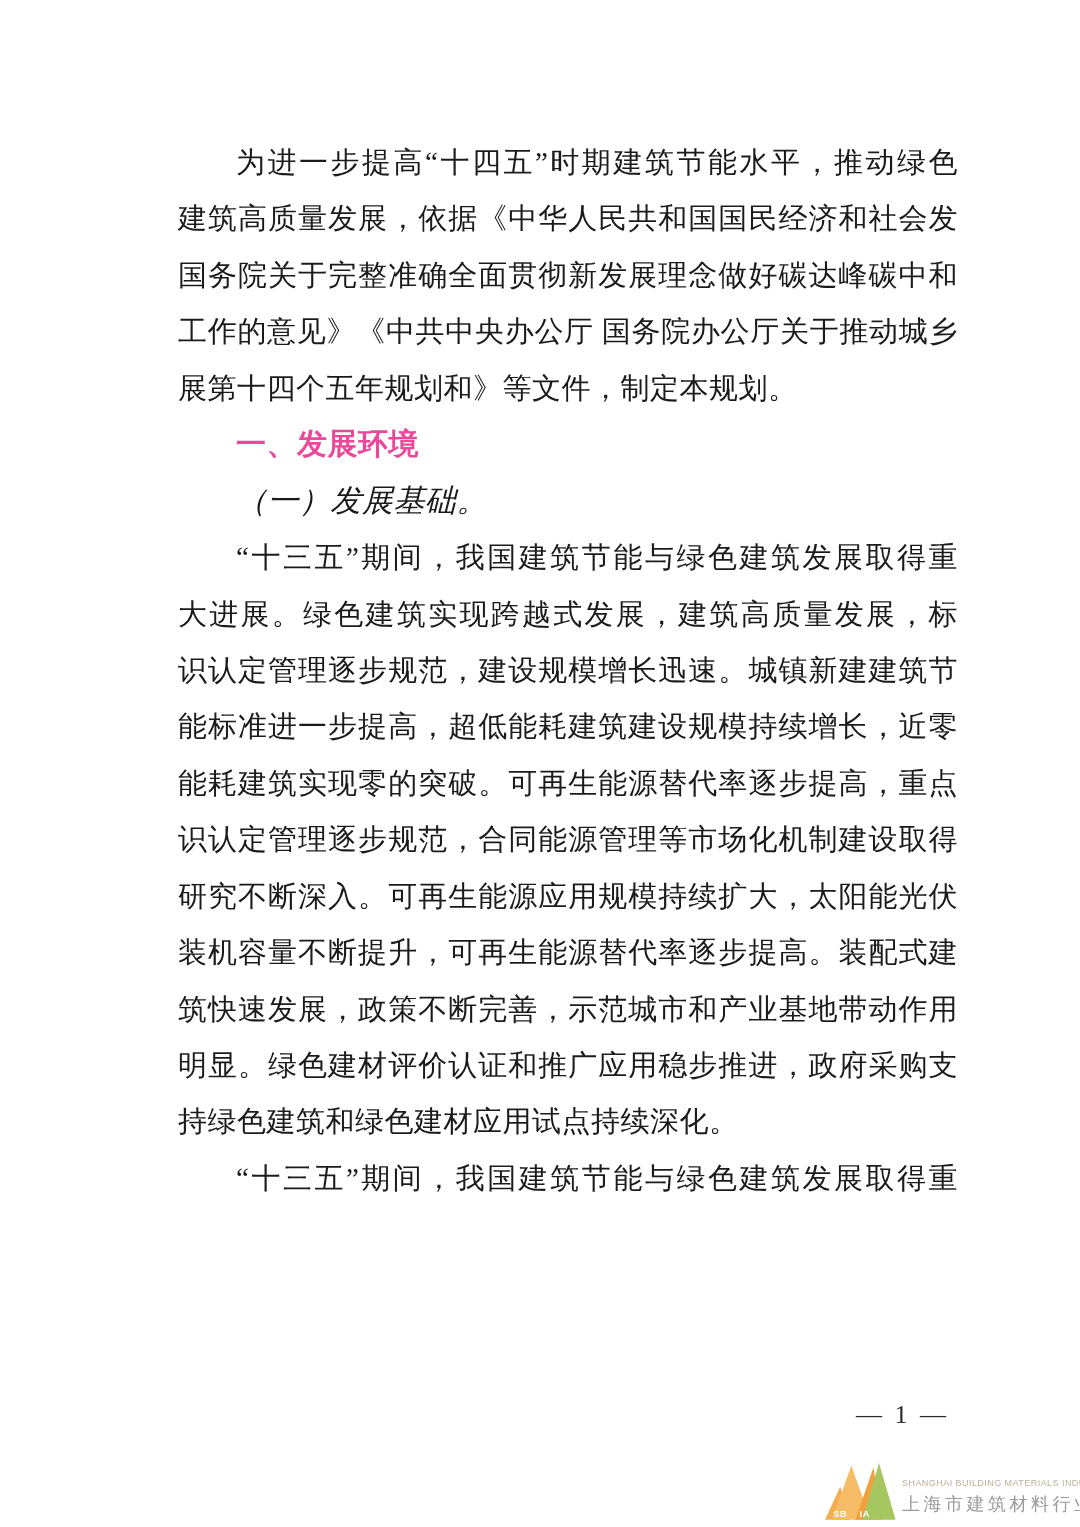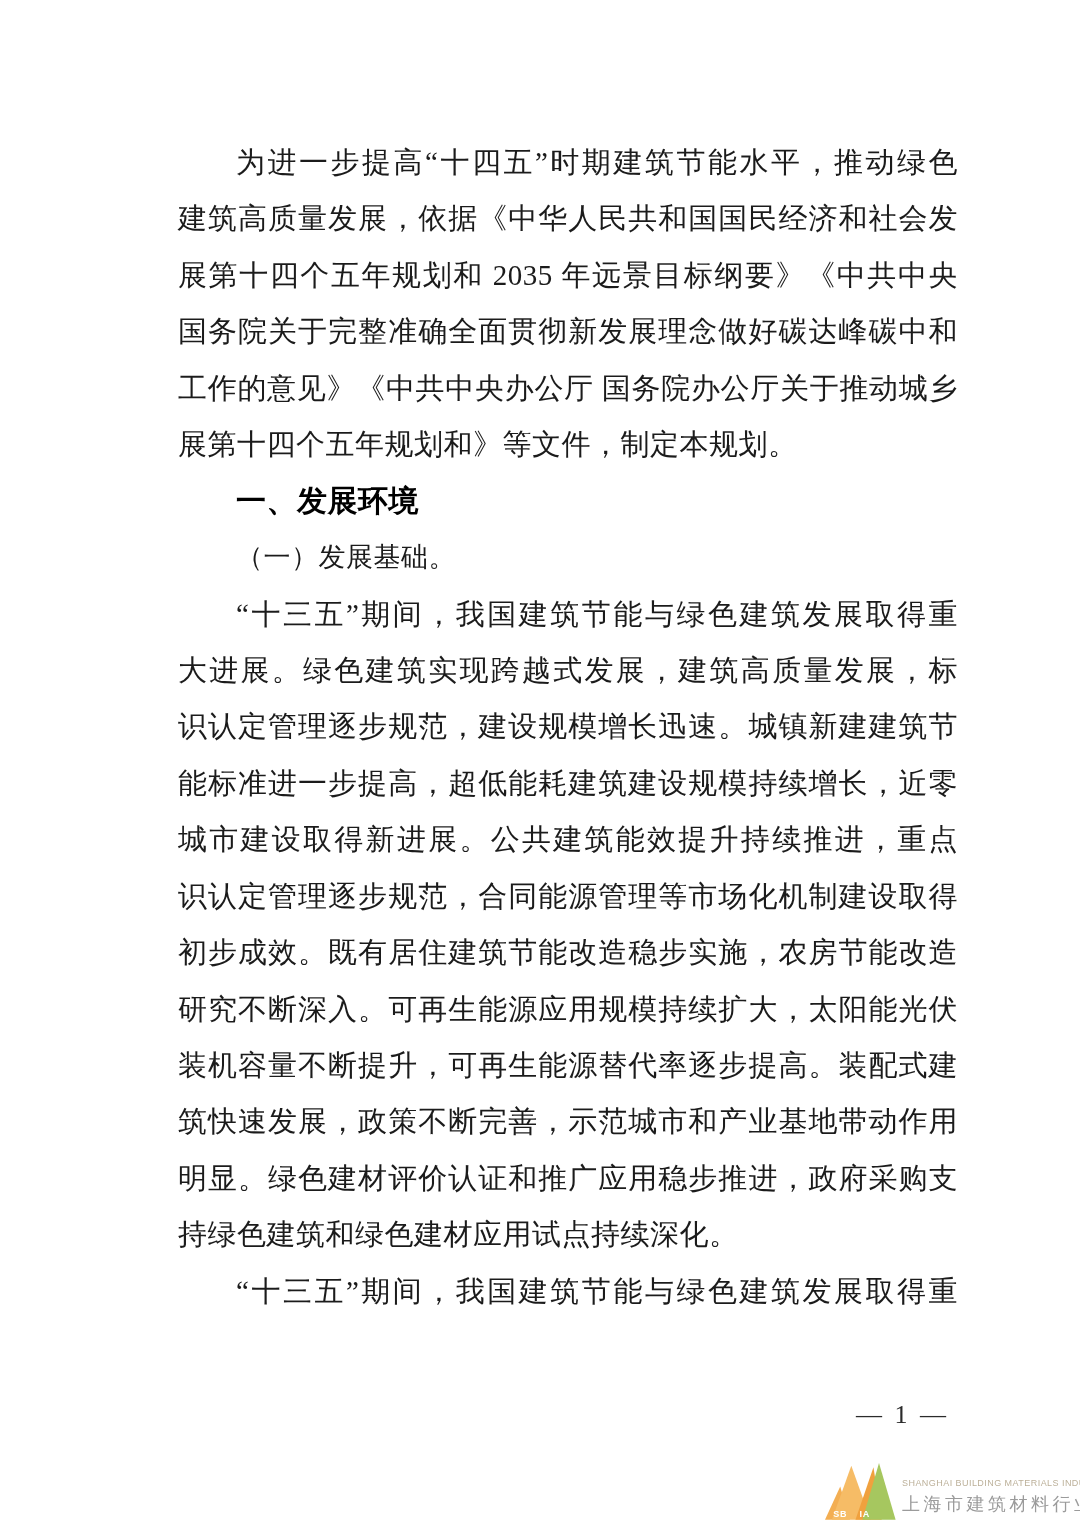--- a/index.html
+++ b/index.html
@@ -28,23 +28,23 @@
     white-space: nowrap;
     letter-spacing: 0.5px;
   }
   .j  { text-align-last: justify; white-space: normal; }
   .ind { text-indent: 58px; }
   .heading {
     font-family: "Liberation Sans", "DejaVu Sans", sans-serif;
     font-weight: bold;
     font-size: 30px;
     text-indent: 58px;
-    color: #000000;
+    color: #ec4899;
   }
-  .sub { font-size: 27px; }
+  .sub { font-size: 31px; font-style: italic; }
   .pagenum {
     position: absolute;
     left: 828px;
     top: 1400px;
     font-size: 26px;
     color: #2b2b2b;
     letter-spacing: 3px;
     font-family: "Liberation Serif", serif;
   }
   .logo {
@@ -82,36 +82,34 @@
 </style>
 </head>
 <body>
 
 <div class="page">
 
   <div class="content">
 
     <div class="ln j ind">为进一步提高“十四五”时期建筑节能水平，推动绿色</div>
     <div class="ln j">建筑高质量发展，依据《中华人民共和国国民经济和社会发</div>
-    <div class="ln j">展第十四个五年规划和 2035 年远景目标纲要》《中共中央</div>
     <div class="ln j">国务院关于完整准确全面贯彻新发展理念做好碳达峰碳中和</div>
     <div class="ln j">工作的意见》《中共中央办公厅 国务院办公厅关于推动城乡</div>
     <div class="ln">展第十四个五年规划和》等文件，制定本规划。</div>
 
     <div class="ln heading">一、发展环境</div>
 
     <div class="ln sub ind">（一）发展基础。</div>
 
     <div class="ln j ind">“十三五”期间，我国建筑节能与绿色建筑发展取得重</div>
     <div class="ln j">大进展。绿色建筑实现跨越式发展，建筑高质量发展，标</div>
     <div class="ln j">识认定管理逐步规范，建设规模增长迅速。城镇新建建筑节</div>
     <div class="ln j">能标准进一步提高，超低能耗建筑建设规模持续增长，近零</div>
-    <div class="ln j">城市建设取得新进展。公共建筑能效提升持续推进，重点</div>
+    <div class="ln j">能耗建筑实现零的突破。可再生能源替代率逐步提高，重点</div>
     <div class="ln j">识认定管理逐步规范，合同能源管理等市场化机制建设取得</div>
-    <div class="ln j">初步成效。既有居住建筑节能改造稳步实施，农房节能改造</div>
     <div class="ln j">研究不断深入。可再生能源应用规模持续扩大，太阳能光伏</div>
     <div class="ln j">装机容量不断提升，可再生能源替代率逐步提高。装配式建</div>
     <div class="ln j">筑快速发展，政策不断完善，示范城市和产业基地带动作用</div>
     <div class="ln j">明显。绿色建材评价认证和推广应用稳步推进，政府采购支</div>
     <div class="ln">持绿色建筑和绿色建材应用试点持续深化。</div>
 
     <div class="ln j ind">“十三五”期间，我国建筑节能与绿色建筑发展取得重</div>
   </div>
 
   <div class="pagenum">— 1 —</div>

